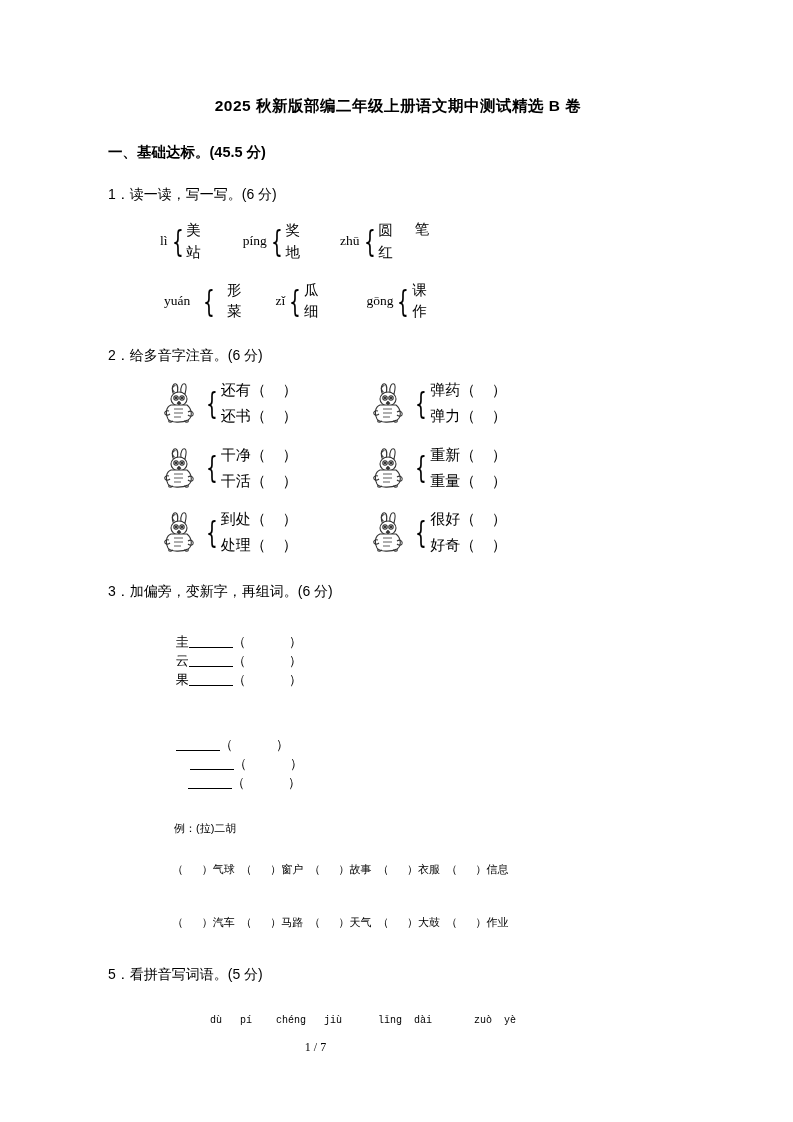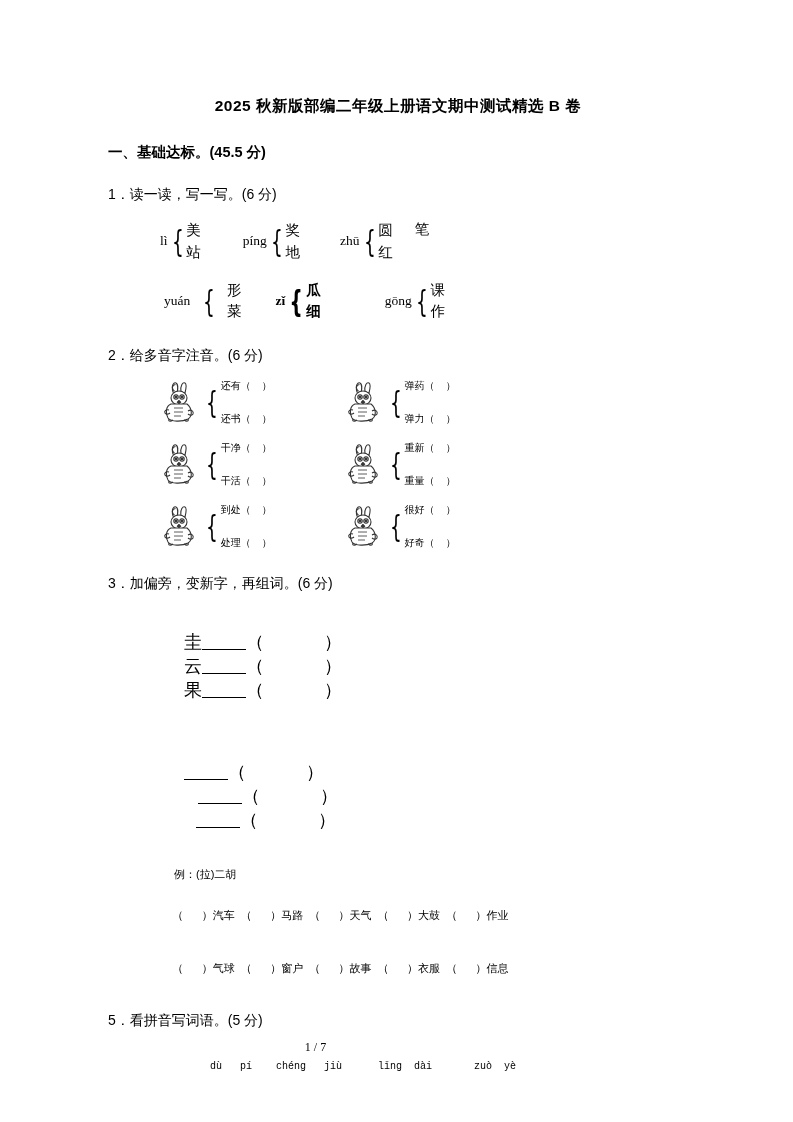--- a/index.html
+++ b/index.html
@@ -93,29 +93,28 @@
   .rabbit-item {
     display: flex;
     align-items: center;
   }
   .rabbit-item + .rabbit-item { margin-left: 72px; }
   .rab-svg { display:block; }
   .rb-pair {
     display: flex;
     flex-direction: column;
     line-height: 1.75;
-    font-size: 10px;
+    font-size: 15px;
     font-family: "Liberation Sans", sans-serif;
     white-space: pre;
-    gap: 15px;
   }
 
   
   .fill-row {
-    font-size: 18px;
+    font-size: 13px;
     font-family: "Liberation Sans", sans-serif;
     margin-top: 16px;
     padding-left: 46px;
     white-space: pre;
   }
   .blank-u {
     display: inline-block;
     border-bottom: 1px solid #000;
     width: 44px;
     height: 15px;
@@ -187,21 +186,21 @@
 
     <div class="brace-row" style="padding-left:56px;">
       <div class="brace-group" style="margin-right:34px;gap:9px;">
         <span class="py">yuán</span>
         <span class="brace">{</span>
         <span class="pair">
           <span>形</span>
           <span>菜</span>
         </span>
       </div>
-      <div class="brace-group" style="margin-right:64px;font-weight:bold;">
+      <div class="brace-group" style="margin-right:48px;">
         <span class="py">zǐ</span>
         <span class="brace">{</span>
         <span class="pair">
           <span>瓜</span>
           <span>细</span>
         </span>
       </div>
       <div class="brace-group">
         <span class="py">gōng</span>
         <span class="brace">{</span>
@@ -402,25 +401,25 @@
     <div class="fill-row" style="padding-left:46px;">
       <span class="blank-u"></span><span>（            ）</span>
       <span style="display:inline-block;width:14px;"></span><span class="blank-u"></span><span>（            ）</span>
       <span style="display:inline-block;width:12px;"></span><span class="blank-u"></span><span>（            ）</span>
     </div>
 
 
     <div class="ex-row">例：(拉)二胡</div>
 
     <div class="ex-row" style="padding-left:46px;">
+      <span>（      ）气球</span>  <span>（      ）窗户</span>  <span>（      ）故事</span>  <span>（      ）衣服</span>  <span>（      ）信息</span>
+    </div>
+
+    <div class="ex-row" style="padding-left:46px;">
       <span>（      ）汽车</span>  <span>（      ）马路</span>  <span>（      ）天气</span>  <span>（      ）大鼓</span>  <span>（      ）作业</span>
-    </div>
-
-    <div class="ex-row" style="padding-left:46px;">
-      <span>（      ）气球</span>  <span>（      ）窗户</span>  <span>（      ）故事</span>  <span>（      ）衣服</span>  <span>（      ）信息</span>
     </div>
 
     <div class="q-head">5．看拼音写词语。(5 分)</div>
 
     <div class="py-row">
       <span>dù   pí</span>    <span>chéng   jiù</span>      <span>lǐng  dài</span>       <span>zuò  yè</span>
     </div>
 
   </div>
 

